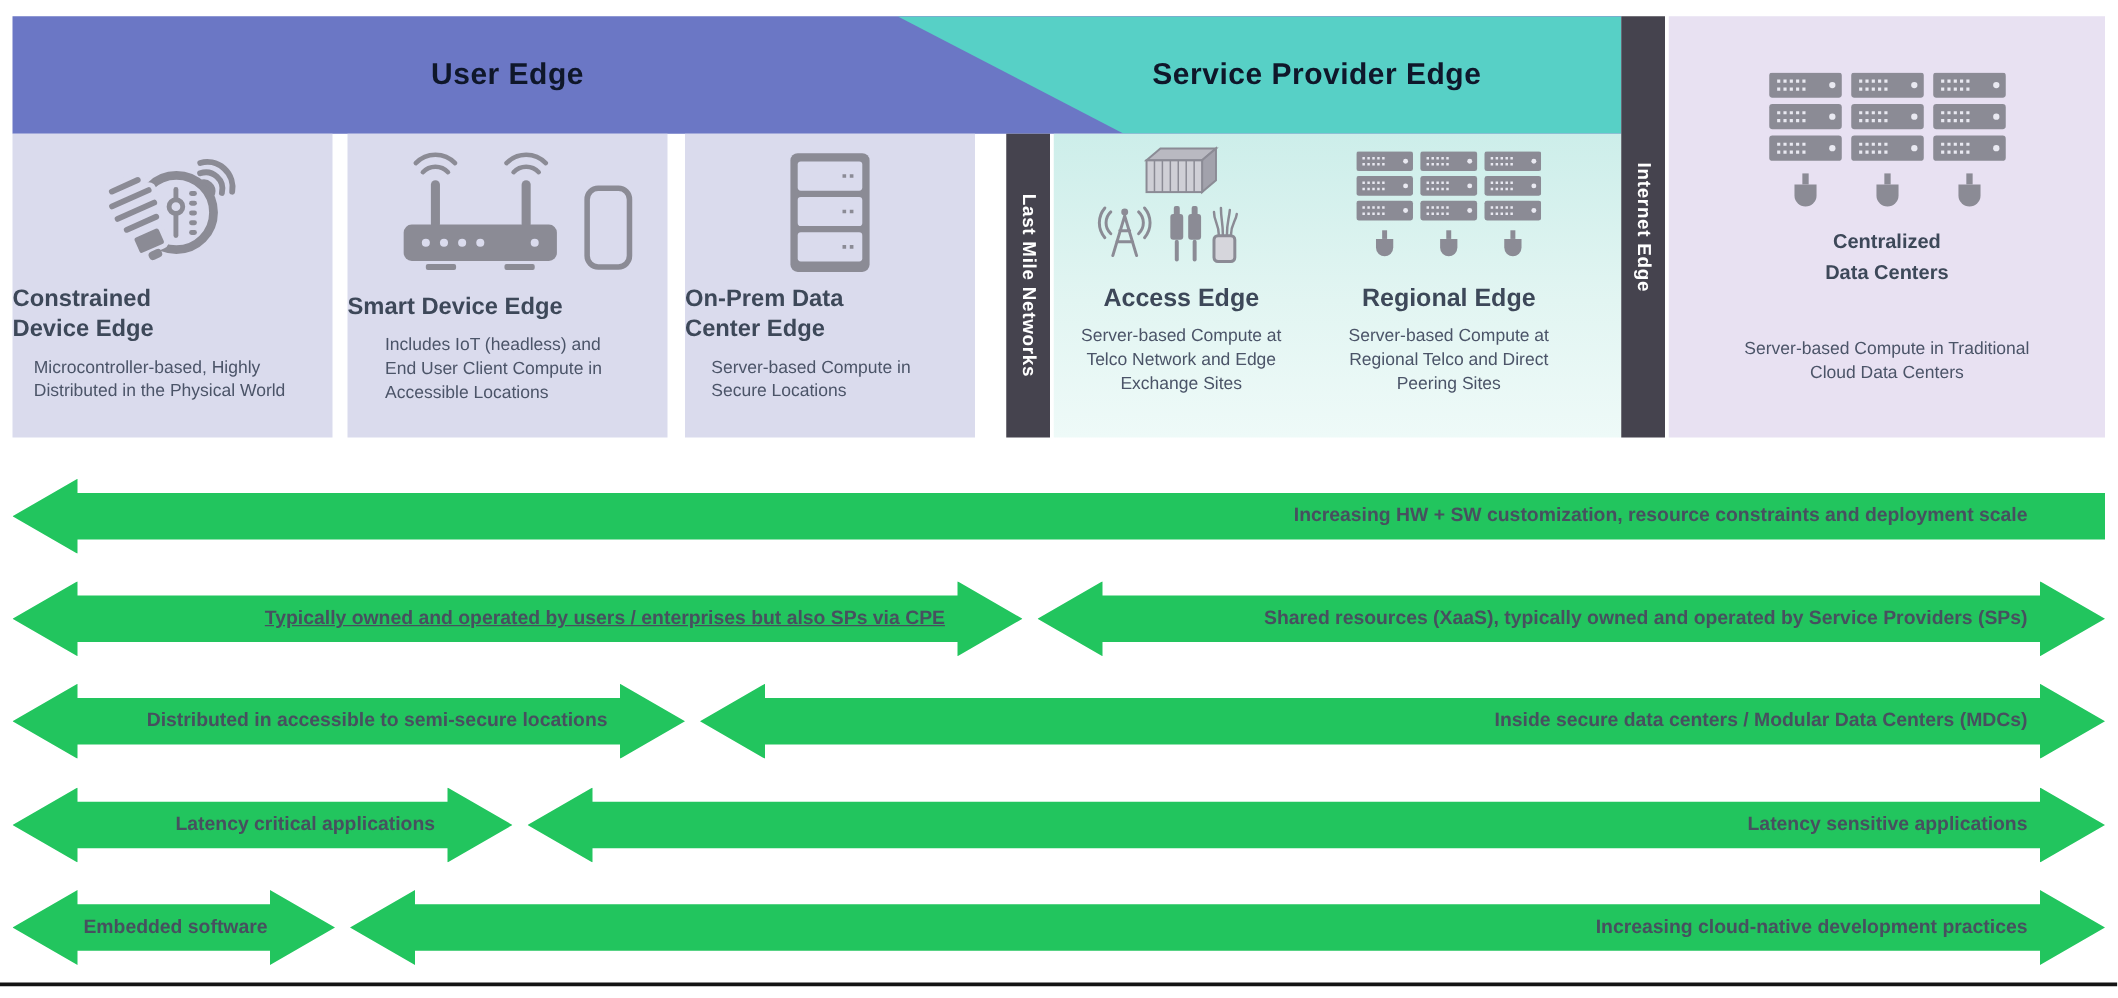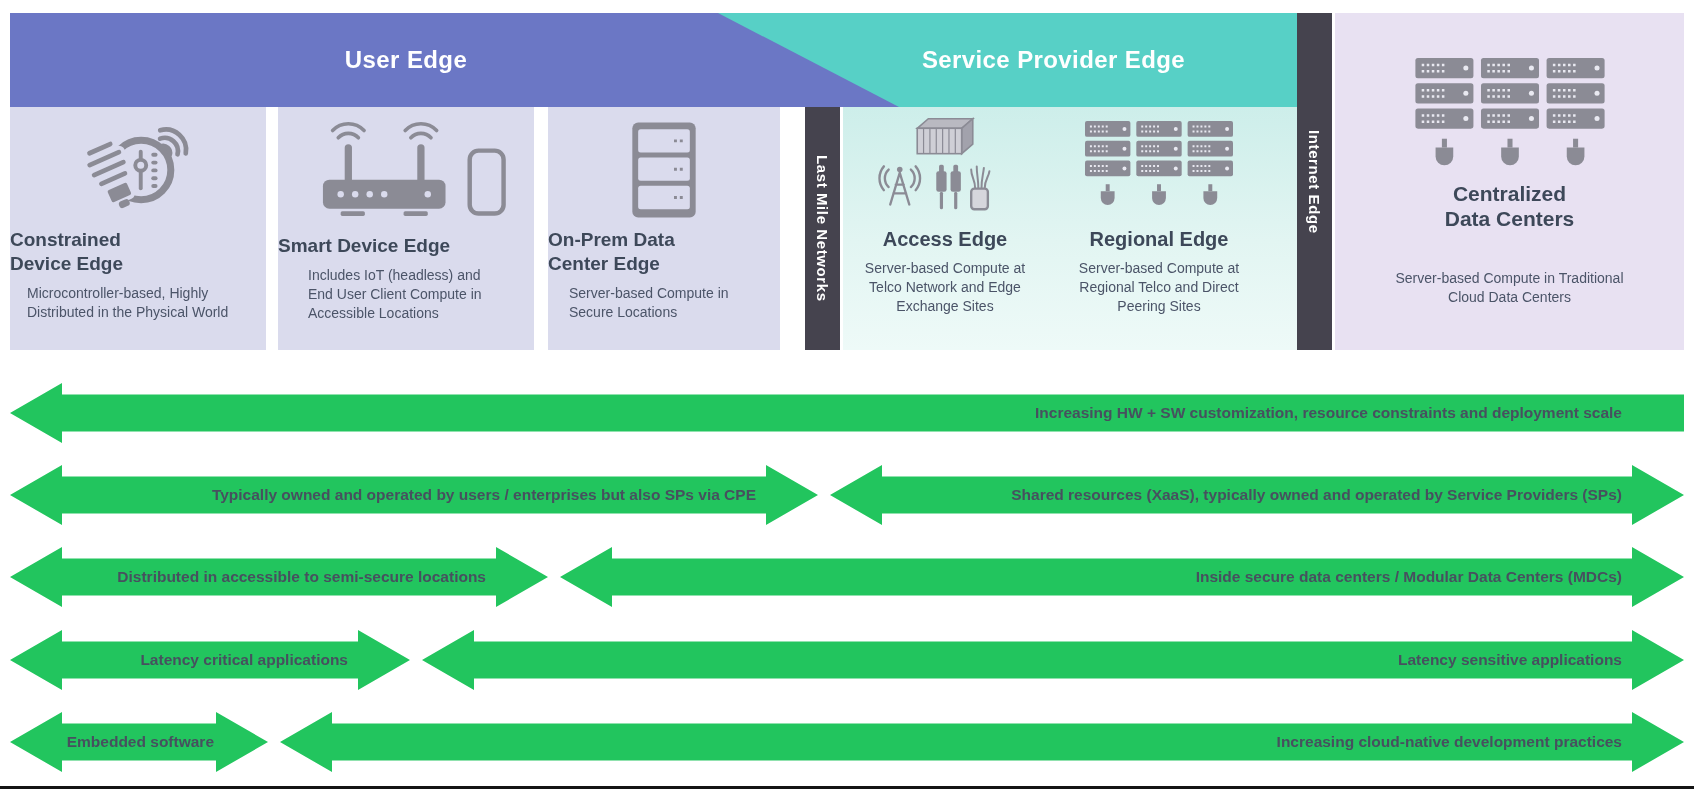--- a/index.html
+++ b/index.html
@@ -7,21 +7,21 @@
   .stage{
     position:relative;width:1694px;height:798px;background:#ffffff;overflow:hidden;
     font-family:"Liberation Sans", sans-serif;color:#3d4859;
   }
   .abs{position:absolute;}
   
   .band{left:10px;top:13px;width:1287px;height:94px;background:#6b77c5;}
   .band-teal{position:absolute;left:0;top:0;width:100%;height:100%;background:#57d0c6;
     clip-path:polygon(708px 0,100% 0,100% 100%,889px 100%);}
   .band-title{position:absolute;top:0;height:100%;display:flex;align-items:center;justify-content:center;
-    color:#ffffff;font-size:24px;font-weight:700;letter-spacing:.4px;}
+    color:#0f172a;font-size:24px;font-weight:700;letter-spacing:.4px;}
   
   .rail{background:#45434e;display:flex;align-items:center;justify-content:center;}
   .rail-label{writing-mode:vertical-rl;color:#ffffff;font-size:15px;font-weight:700;letter-spacing:.6px;white-space:nowrap;}
   
   .panel{top:107px;height:243px;background:#dadbed;text-align:left;}
   .panel-teal{left:843px;top:107px;width:454px;height:243px;
     background:linear-gradient(180deg,#cdeeea 0%,#e2f5f2 55%,#eefaf8 100%);display:flex;}
   .panel-lav{left:1335px;top:13px;width:349px;height:337px;background:#e8e1f2;text-align:center;}
   .p-title{font-size:19px;font-weight:700;color:#3d4859;line-height:24px;}
   .p-title span{display:block;}
@@ -223,32 +223,32 @@
   <div class="abs rail" style="left:1297px;top:13px;width:35px;height:337px;">
     <div class="rail-label">Internet Edge</div>
   </div>
 
   <div class="abs panel-lav">
     <div class="icon-box" style="margin-top:44px;height:112px;">
       <svg width="190" height="111">
           <use href="#sym-server-grid"></use>
         </svg>
     </div>
-    <div class="p-title" style="margin-top:12px;font-size:21px;line-height:25px;">
+    <div class="p-title" style="margin-top:12px;font-size:16px;line-height:25px;">
       <span>Centralized</span>
       <span>Data Centers</span>
     </div>
     <div class="p-sub" style="margin-top:38px;max-width:250px;">Server-based Compute in Traditional Cloud Data Centers</div>
   </div>
 
   <div class="arr left-only bold" style="left:10px;top:383px;width:1674px;">
     <span>Increasing HW + SW customization, resource constraints and deployment scale</span>
   </div>
 
-  <div class="arr both" style="left:10px;top:465px;width:808px;">
+  <div class="arr both" style="left:10px;top:465px;width:808px;text-decoration:underline;">
     <span>Typically owned and operated by users / enterprises but also SPs via CPE</span>
   </div>
   <div class="arr both" style="left:830px;top:465px;width:854px;">
     <span>Shared resources (XaaS), typically owned and operated by Service Providers (SPs)</span>
   </div>
 
   <div class="arr both" style="left:10px;top:547px;width:538px;">
     <span>Distributed in accessible to semi-secure locations</span>
   </div>
   <div class="arr both" style="left:560px;top:547px;width:1124px;">

